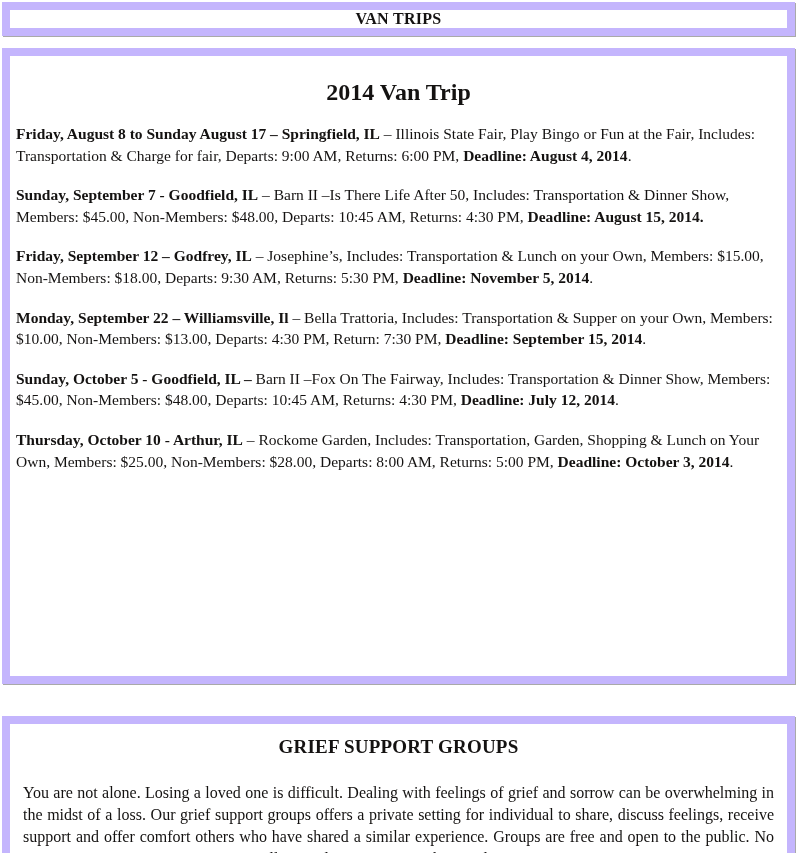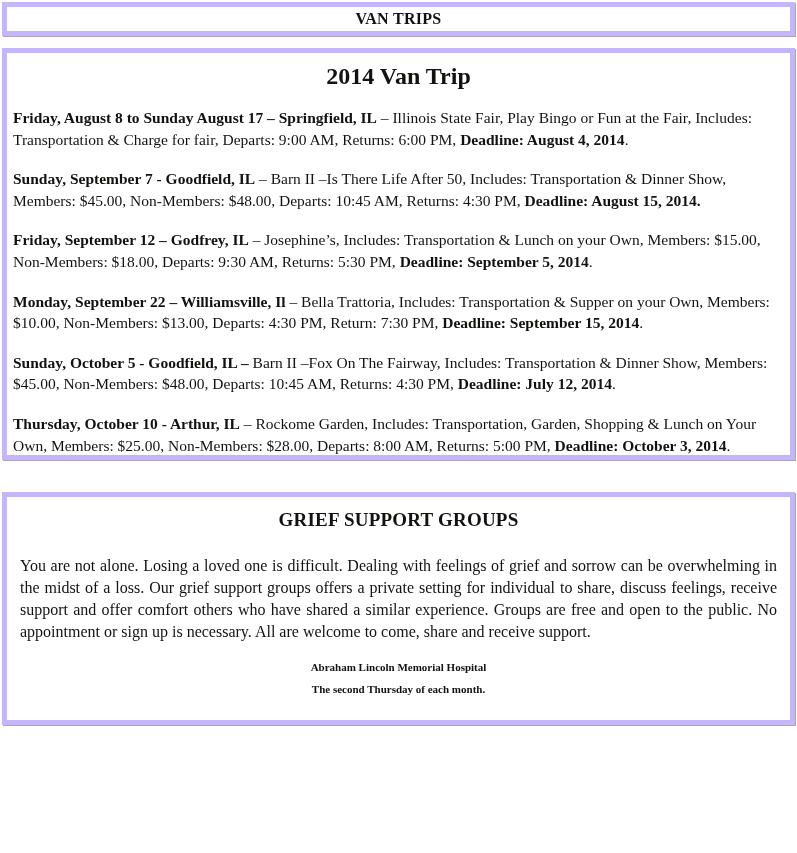--- a/index.html
+++ b/index.html
@@ -11,42 +11,42 @@
     position: relative;
     width: 797px;
     height: 853px;
     background: #ffffff;
     font-family: "Liberation Serif", "DejaVu Serif", serif;
     color: #141211;
     overflow: hidden;
   }
   .box {
     margin: 0 2px;
-    border: 5px solid #c4b5fd;
+    border: 8px solid #c4b5fd;
     box-shadow: 1px 1px 0 #a9a9a9;
     background: #ffffff;
     box-sizing: border-box;
   }
   .header-box {
     margin-top: 2px;
     height: 34px;
     display: flex;
     align-items: center;
     justify-content: center;
   }
   .header-box h1 {
     margin: 0;
     font-size: 16px;
     font-weight: bold;
     letter-spacing: 0.3px;
   }
   .trips-box {
     margin-top: 12px;
-    height: 412px;
-    padding: 4px 6px;
+    height: 636px;
+    padding: 17px 6px;
   }
   .van-title {
     margin: 6px 0 0;
     text-align: center;
     font-size: 24px;
     line-height: 26px;
     font-weight: bold;
   }
   .trip {
     margin: 18px 0 0;
@@ -91,21 +91,21 @@
 
   <div class="box header-box">
     <h1>VAN TRIPS</h1>
   </div>
 
   <div class="box trips-box">
     <h2 class="van-title">2014 Van Trip</h2>
     <div id="trip-list">
         <p class="trip"><span class="b">Friday, August 8 to Sunday August 17 – Springfield, IL</span><span> – Illinois State Fair, Play Bingo or Fun at the Fair, Includes: Transportation &amp; Charge for fair, Departs: 9:00 AM, Returns: 6:00 PM, </span><span class="b">Deadline: August 4, 2014</span><span>.</span></p>
         <p class="trip"><span class="b">Sunday, September 7 - Goodfield, IL</span><span> – Barn II –Is There Life After 50, Includes: Transportation &amp; Dinner Show, Members: $45.00, Non-Members: $48.00, Departs: 10:45 AM, Returns: 4:30 PM, </span><span class="b">Deadline: August 15, 2014.</span></p>
-        <p class="trip"><span class="b">Friday, September 12 – Godfrey, IL</span><span> – Josephine’s, Includes: Transportation &amp; Lunch on your Own, Members: $15.00, Non-Members: $18.00, Departs: 9:30 AM, Returns: 5:30 PM,  </span><span class="b">Deadline: September 5, 2014</span><span>.</span></p>
+        <p class="trip"><span class="b">Friday, September 12 – Godfrey, IL</span><span> – Josephine’s, Includes: Transportation &amp; Lunch on your Own, Members: $15.00, Non-Members: $18.00, Departs: 9:30 AM, Returns: 5:30 PM,  </span><span class="b">Deadline: November 5, 2014</span><span>.</span></p>
         <p class="trip"><span class="b">Monday, September 22 – Williamsville, Il</span><span> – Bella Trattoria, Includes: Transportation &amp; Supper on your Own, Members: $10.00, Non-Members: $13.00, Departs: 4:30 PM, Return: 7:30 PM, </span><span class="b">Deadline: September 15, 2014</span><span>.</span></p>
         <p class="trip"><span class="b">Sunday, October 5 - Goodfield, IL –</span><span> Barn II –Fox On The Fairway, Includes: Transportation &amp; Dinner Show, Members: $45.00, Non-Members: $48.00, Departs: 10:45 AM, Returns: 4:30 PM, </span><span class="b">Deadline: July 12, 2014</span><span>.</span></p>
         <p class="trip"><span class="b">Thursday, October 10 - Arthur, IL</span><span> – Rockome Garden, Includes: Transportation, Garden, Shopping &amp; Lunch on Your Own, Members: $25.00, Non-Members: $28.00, Departs: 8:00 AM, Returns: 5:00 PM, </span><span class="b">Deadline: October 3, 2014</span><span>.</span></p>
       </div>
   </div>
 
   <div class="box grief-box">
     <h2 class="grief-title">GRIEF SUPPORT GROUPS</h2>
     <p class="grief-text">You are not alone.  Losing a loved one is difficult.  Dealing with feelings of grief and sorrow can be overwhelming in the midst of a loss.  Our grief support groups offers a private setting for  individual to share, discuss feelings, receive support and offer comfort others who have shared a similar experience.  Groups are free and open to the public.  No appointment or sign up is necessary.  All are welcome to come, share and receive support.</p>
     <div class="grief-footer">

